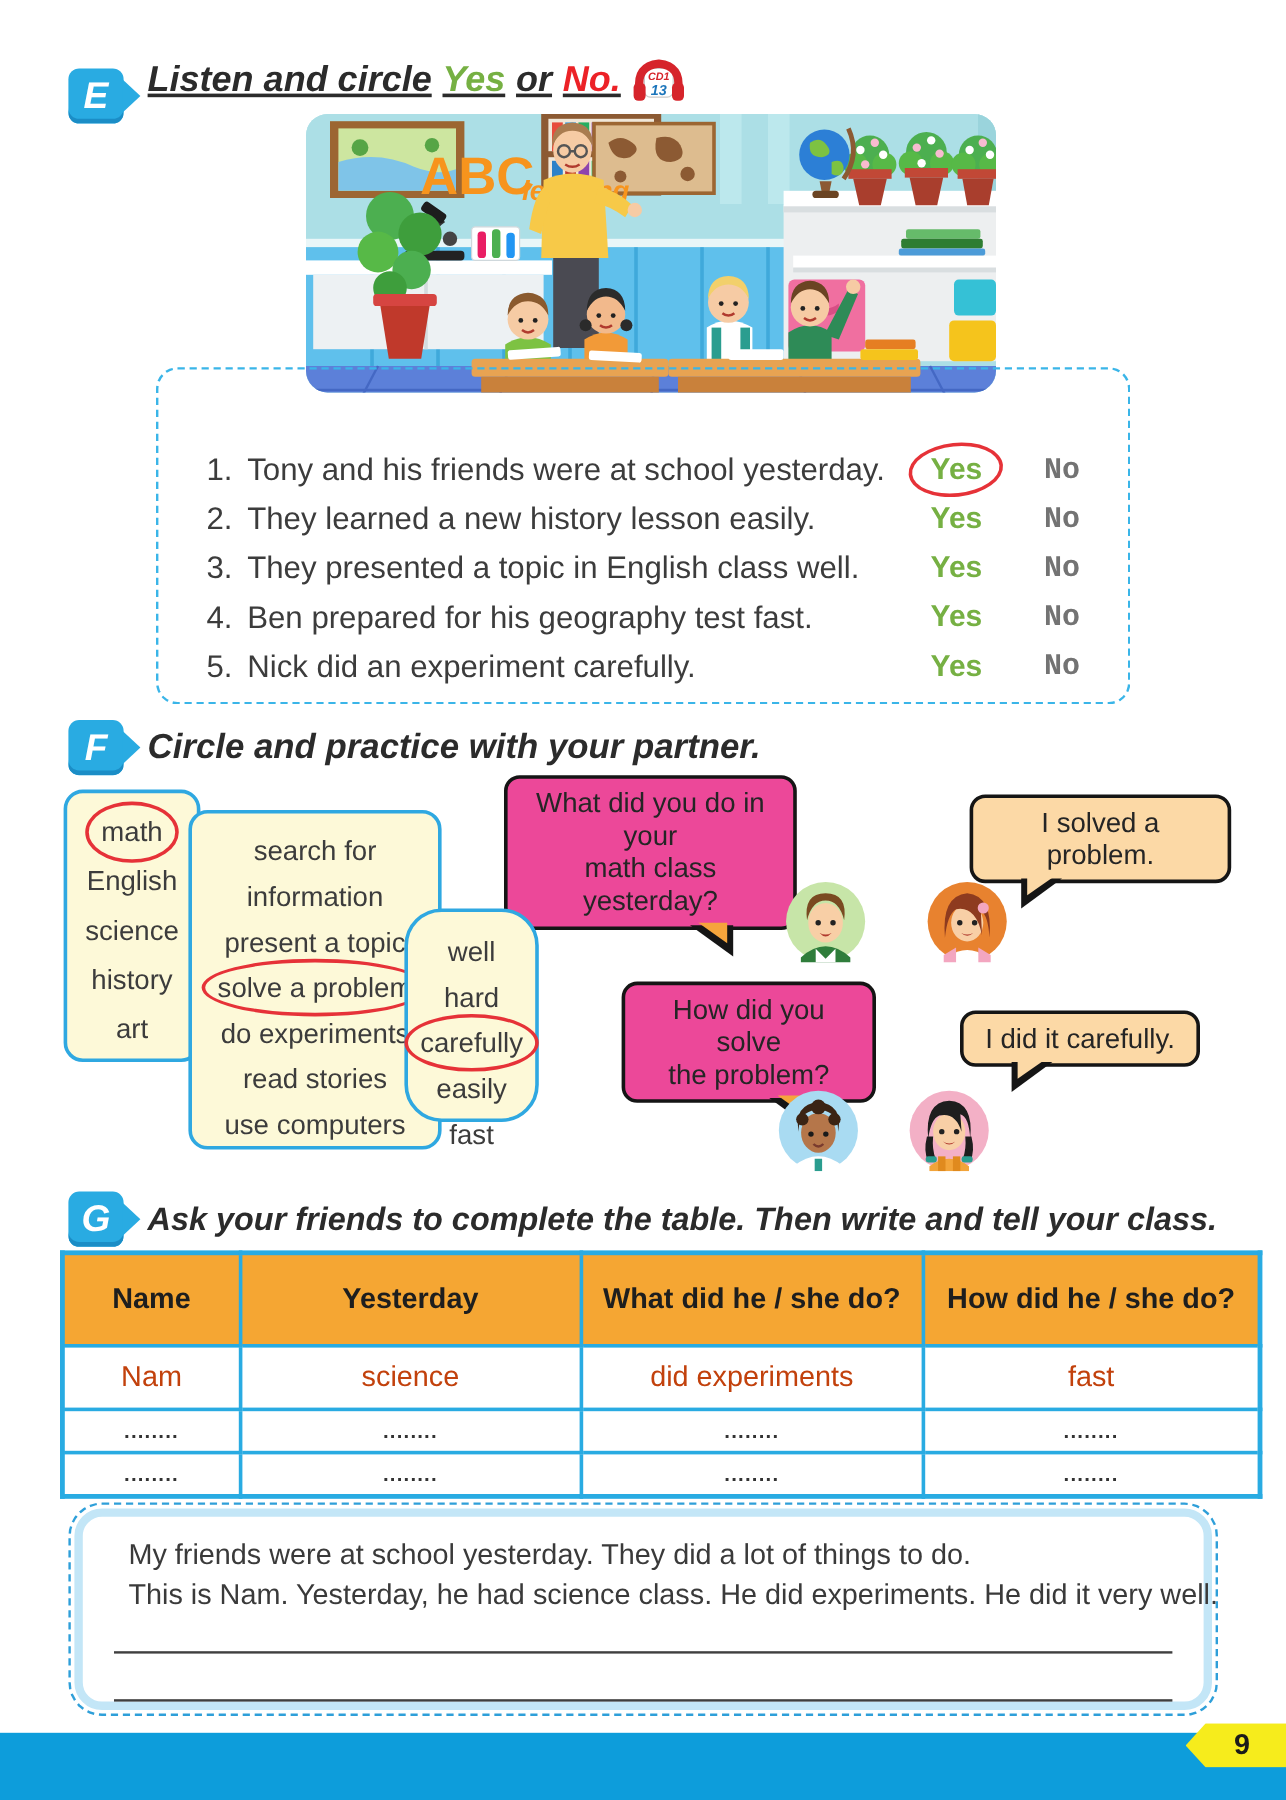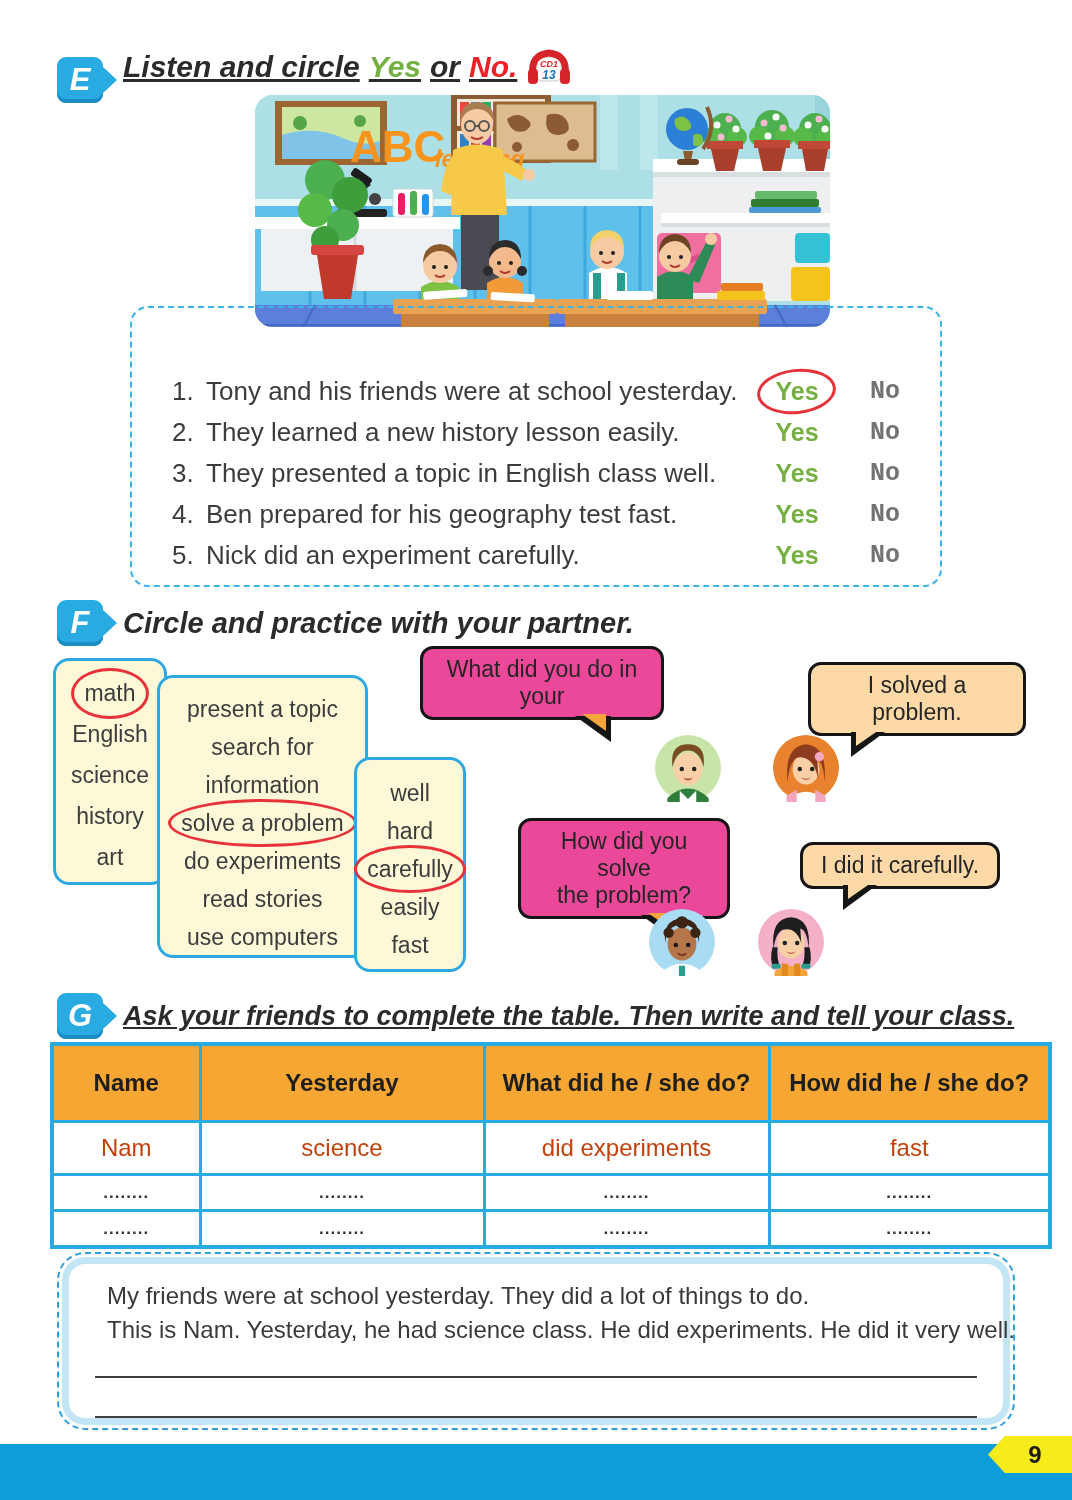--- a/index.html
+++ b/index.html
@@ -36,21 +36,21 @@
   .ans-circled::after{content:"";position:absolute;inset:-8px -14px;border:3.5px solid #E63238;
          border-radius:50%;transform:rotate(-6deg);}
 
   
   .card{position:absolute;background:#FDF9D8;border:3px solid #2FA8E1;border-radius:16px;
         text-align:center;font-size:23px;color:#3c3c3c;box-sizing:border-box;}
   .card div{line-height:38px;}
   #card-subjects{left:53px;top:658px;width:114px;height:227px;padding:12px 2px;z-index:1;}
   #card-subjects div{line-height:41px;}
   #card-activities{left:157px;top:675px;width:211px;height:283px;padding:12px 8px;z-index:2;}
-  #card-adverbs{left:354px;top:757px;width:112px;height:215px;padding:14px 2px;z-index:3;}
+  #card-adverbs{left:337px;top:757px;width:112px;height:178px;padding:14px 2px;z-index:3;border-radius:31px;}
   .word{display:inline-block;position:relative;cursor:pointer;}
   .word-circled::after{content:"";position:absolute;inset:-5px -13px;border:3px solid #E63238;
         border-radius:50%;}
 
   
   .bubble{position:absolute;border:3px solid #151515;border-radius:13px;text-align:center;
           font-size:23px;color:#252525;padding:7px 10px;box-sizing:border-box;line-height:1.18;}
   .bubble-orange{background:#ec4899;}
   .bubble-peach{background:#FCD9A6;}
   .tail-br::before{content:"";position:absolute;bottom:-25px;right:50px;width:0;height:0;
@@ -377,38 +377,39 @@
 
   <div class="card" id="card-subjects">
     <div><span class="word word-circled">math</span></div>
     <div><span class="word">English</span></div>
     <div><span class="word">science</span></div>
     <div><span class="word">history</span></div>
     <div><span class="word">art</span></div>
   </div>
 
   <div class="card" id="card-activities">
+    <div><span class="word">search for information</span></div>
     <div><span class="word">present a topic</span></div>
-    <div><span class="word">search for information</span></div>
     <div><span class="word word-circled">solve a problem</span></div>
     <div><span class="word">do experiments</span></div>
     <div><span class="word">read stories</span></div>
     <div><span class="word">use computers</span></div>
   </div>
 
   <div class="card" id="card-adverbs">
     <div><span class="word">well</span></div>
     <div><span class="word">hard</span></div>
     <div><span class="word word-circled">carefully</span></div>
     <div><span class="word">easily</span></div>
     <div><span class="word">fast</span></div>
   </div>
 
   <div class="bubble bubble-orange tail-br" style="left:420px;top:646px;width:244px;">
     <div>What did you do in your</div>
+    <div>math class yesterday?</div>
   </div>
   <div class="bubble bubble-peach tail-bl" style="left:808px;top:662px;width:218px;">
     <div>I solved a problem.</div>
   </div>
   <div class="bubble bubble-orange tail-br" style="left:518px;top:818px;width:212px;">
     <div>How did you solve</div>
     <div>the problem?</div>
   </div>
   <div class="bubble bubble-peach tail-bl" style="left:800px;top:842px;width:200px;">
     <div>I did it carefully.</div>
@@ -461,21 +462,21 @@
     <rect x="14" y="54" width="9" height="5" rx="2" fill="#2A9D8F"></rect>
       <rect x="43" y="54" width="9" height="5" rx="2" fill="#2A9D8F"></rect>
     <circle cx="27" cy="34" r="2.2" fill="#222"></circle>
       <circle cx="39" cy="34" r="2.2" fill="#222"></circle>
     <path d="M28 42 Q33 47 38 42 Q33 45 28 42 Z" fill="#B03A2E"></path>
   </svg>
 
   <div class="badge" style="left:57px;top:993px;">
     <span>G</span>
   </div>
-  <div class="sec-title" style="left:123px;top:993px;font-size:27px;text-decoration:underline;">
+  <div class="sec-title" style="left:123px;top:993px;font-size:27px;">
     <span>Ask your friends to complete the table. Then write and tell your class.</span>
   </div>
 
   <table class="friend-table">
     <colgroup>
         <col style="width:148px">
         <col style="width:284px">
         <col style="width:285px">
         <col style="width:281px">
       </colgroup>

